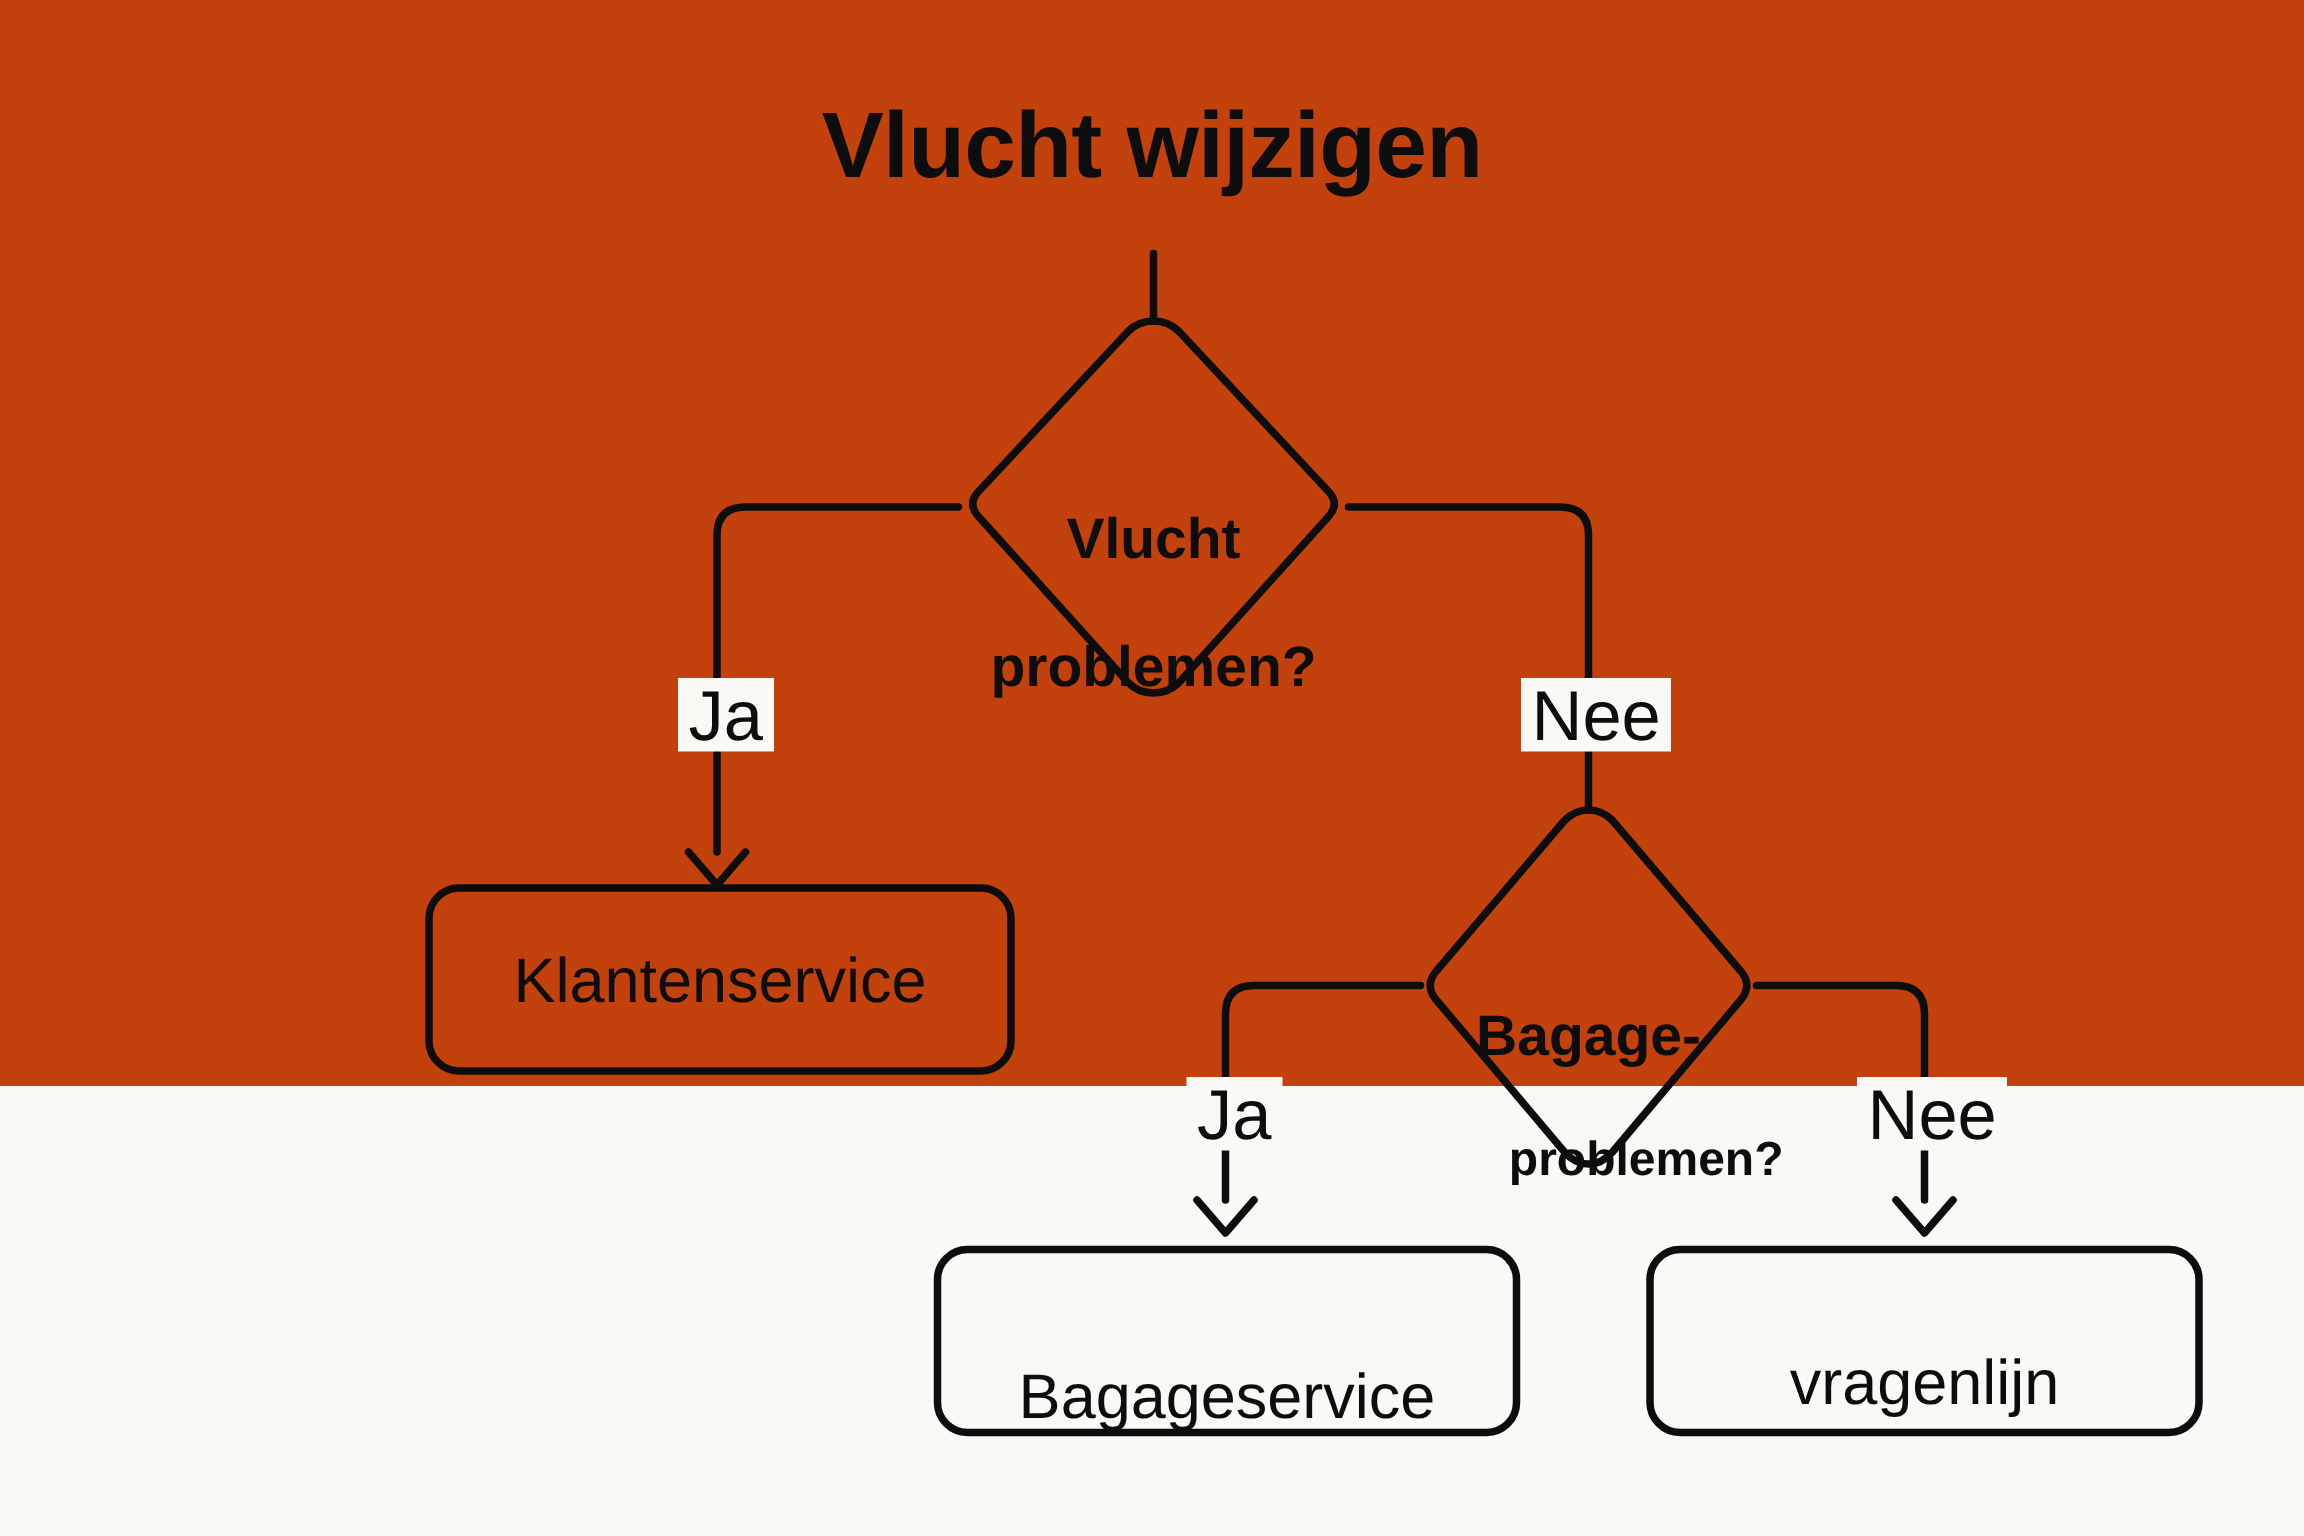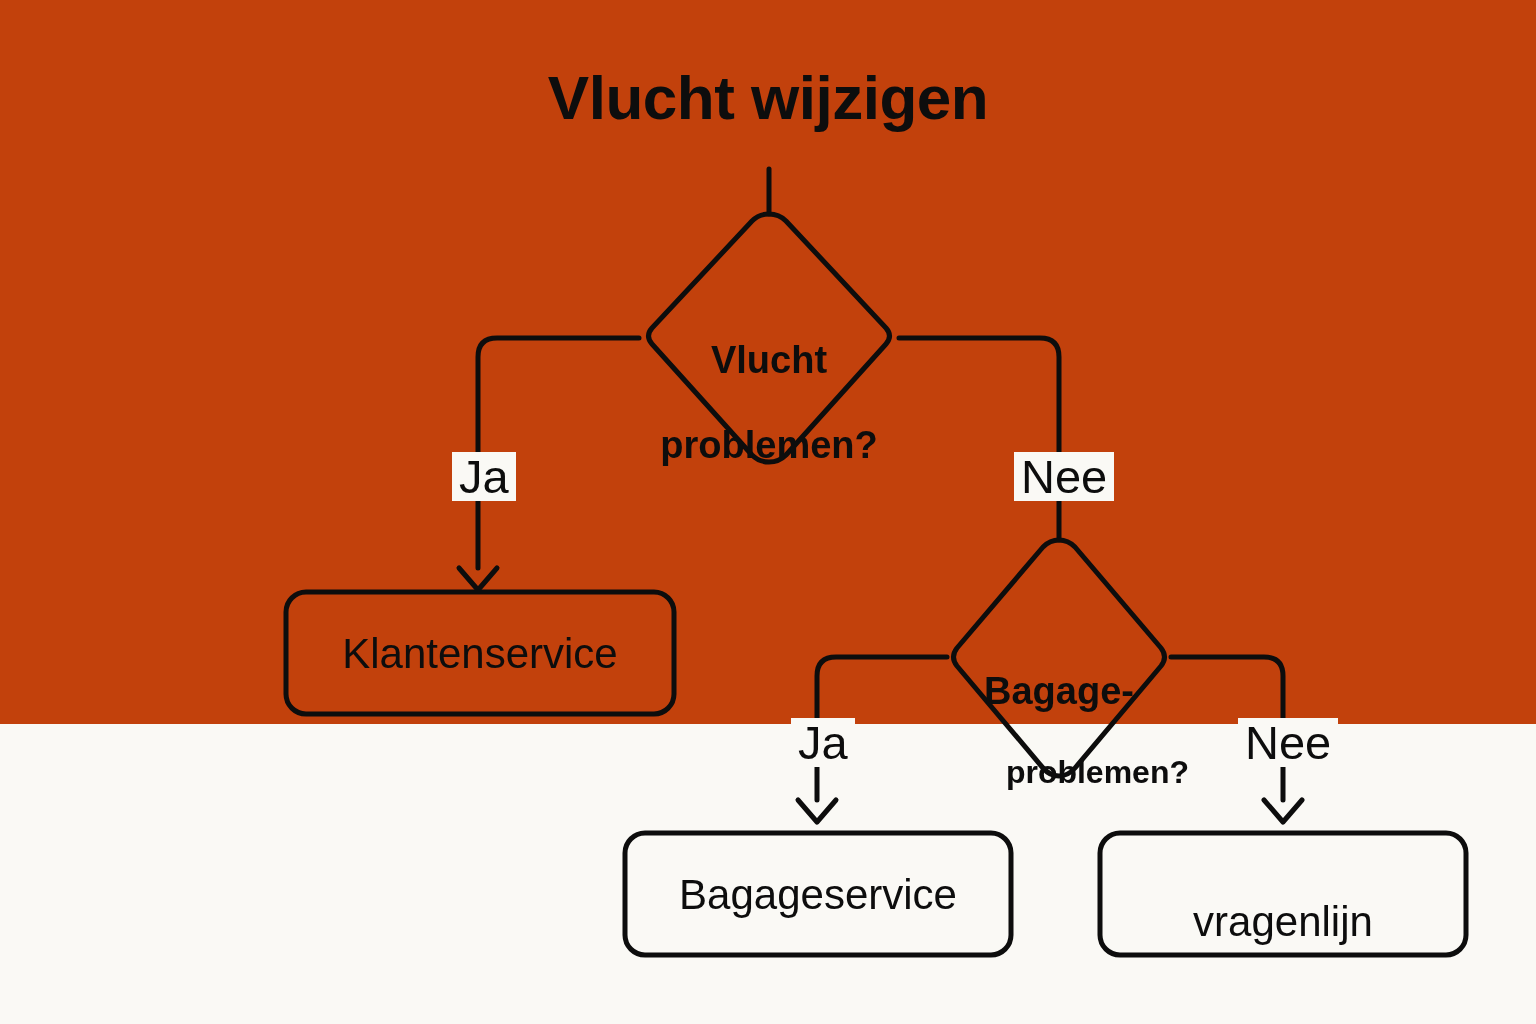--- a/index.html
+++ b/index.html
@@ -139,21 +139,21 @@
     <div>problemen?</div>
   </div>
 
   <div class="node-label decision-label" style="left:929px; top:627px; width:260px;">
     <div>Bagage-</div>
     <div class="line-small">problemen?</div>
   </div>
 
   <div class="node-label process-label" style="left:286px; top:630px; width:388px;text-align:center;">Klantenservice</div>
 
-  <div class="node-label process-label" style="left:625px; top:871px; width:386px;">Bagageservice</div>
+  <div class="node-label process-label" style="left:625px; top:907px; width:386px;">Bagageservice</div>
 
   <div class="node-label process-label" style="left:1100px; top:851px; width:366px;">
     <div>vragenlijn</div>
   </div>
 
   <div class="edge-label" style="left:452px; top:452px;">Ja</div>
 
   <div class="edge-label" style="left:1014px; top:452px;">Nee</div>
 
   <div class="edge-label" style="left:791px; top:718px;">Ja</div>

